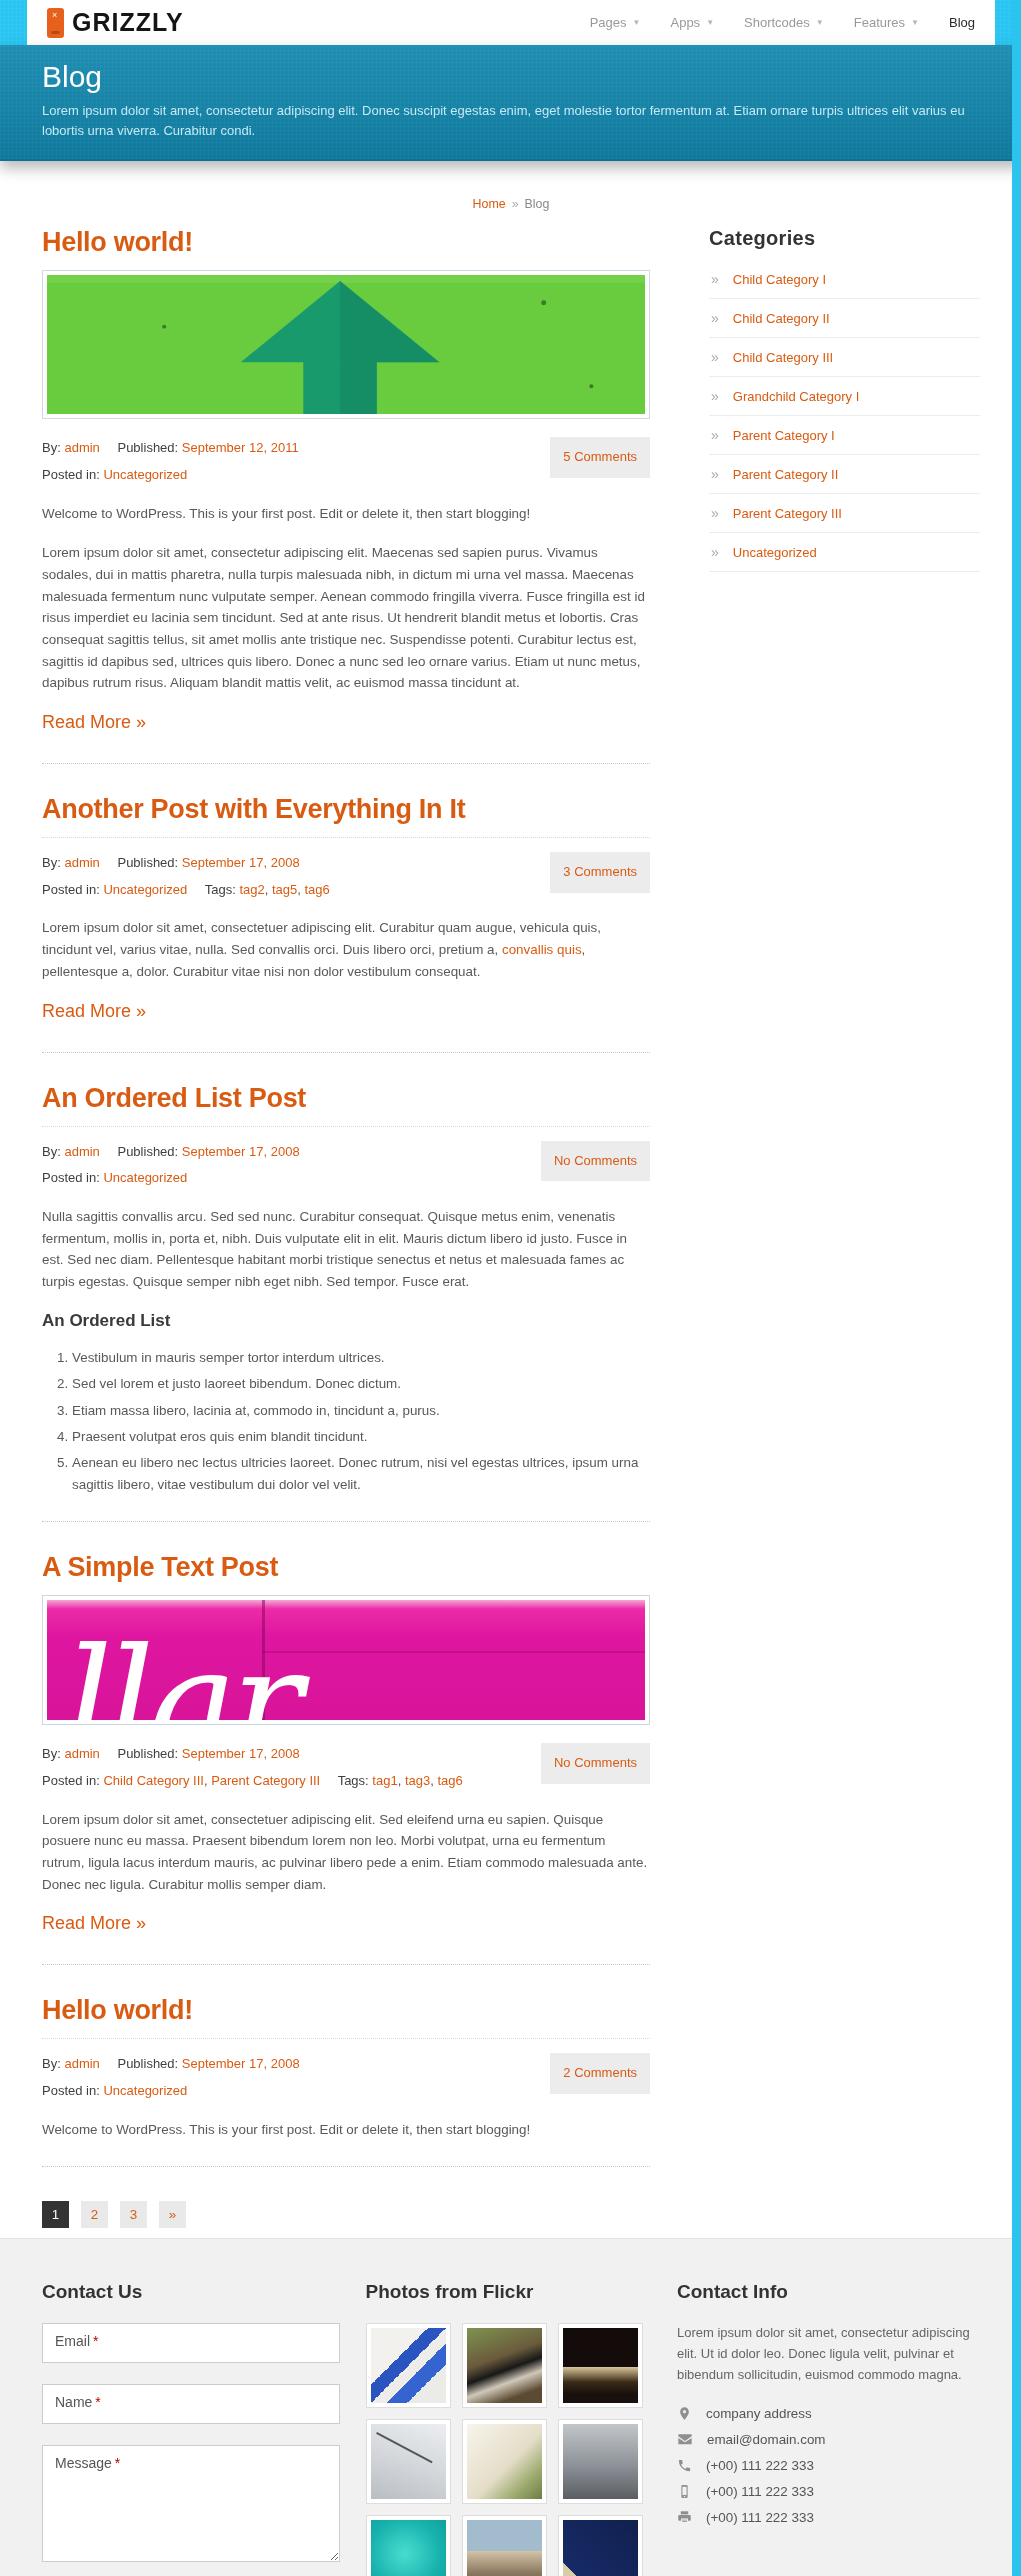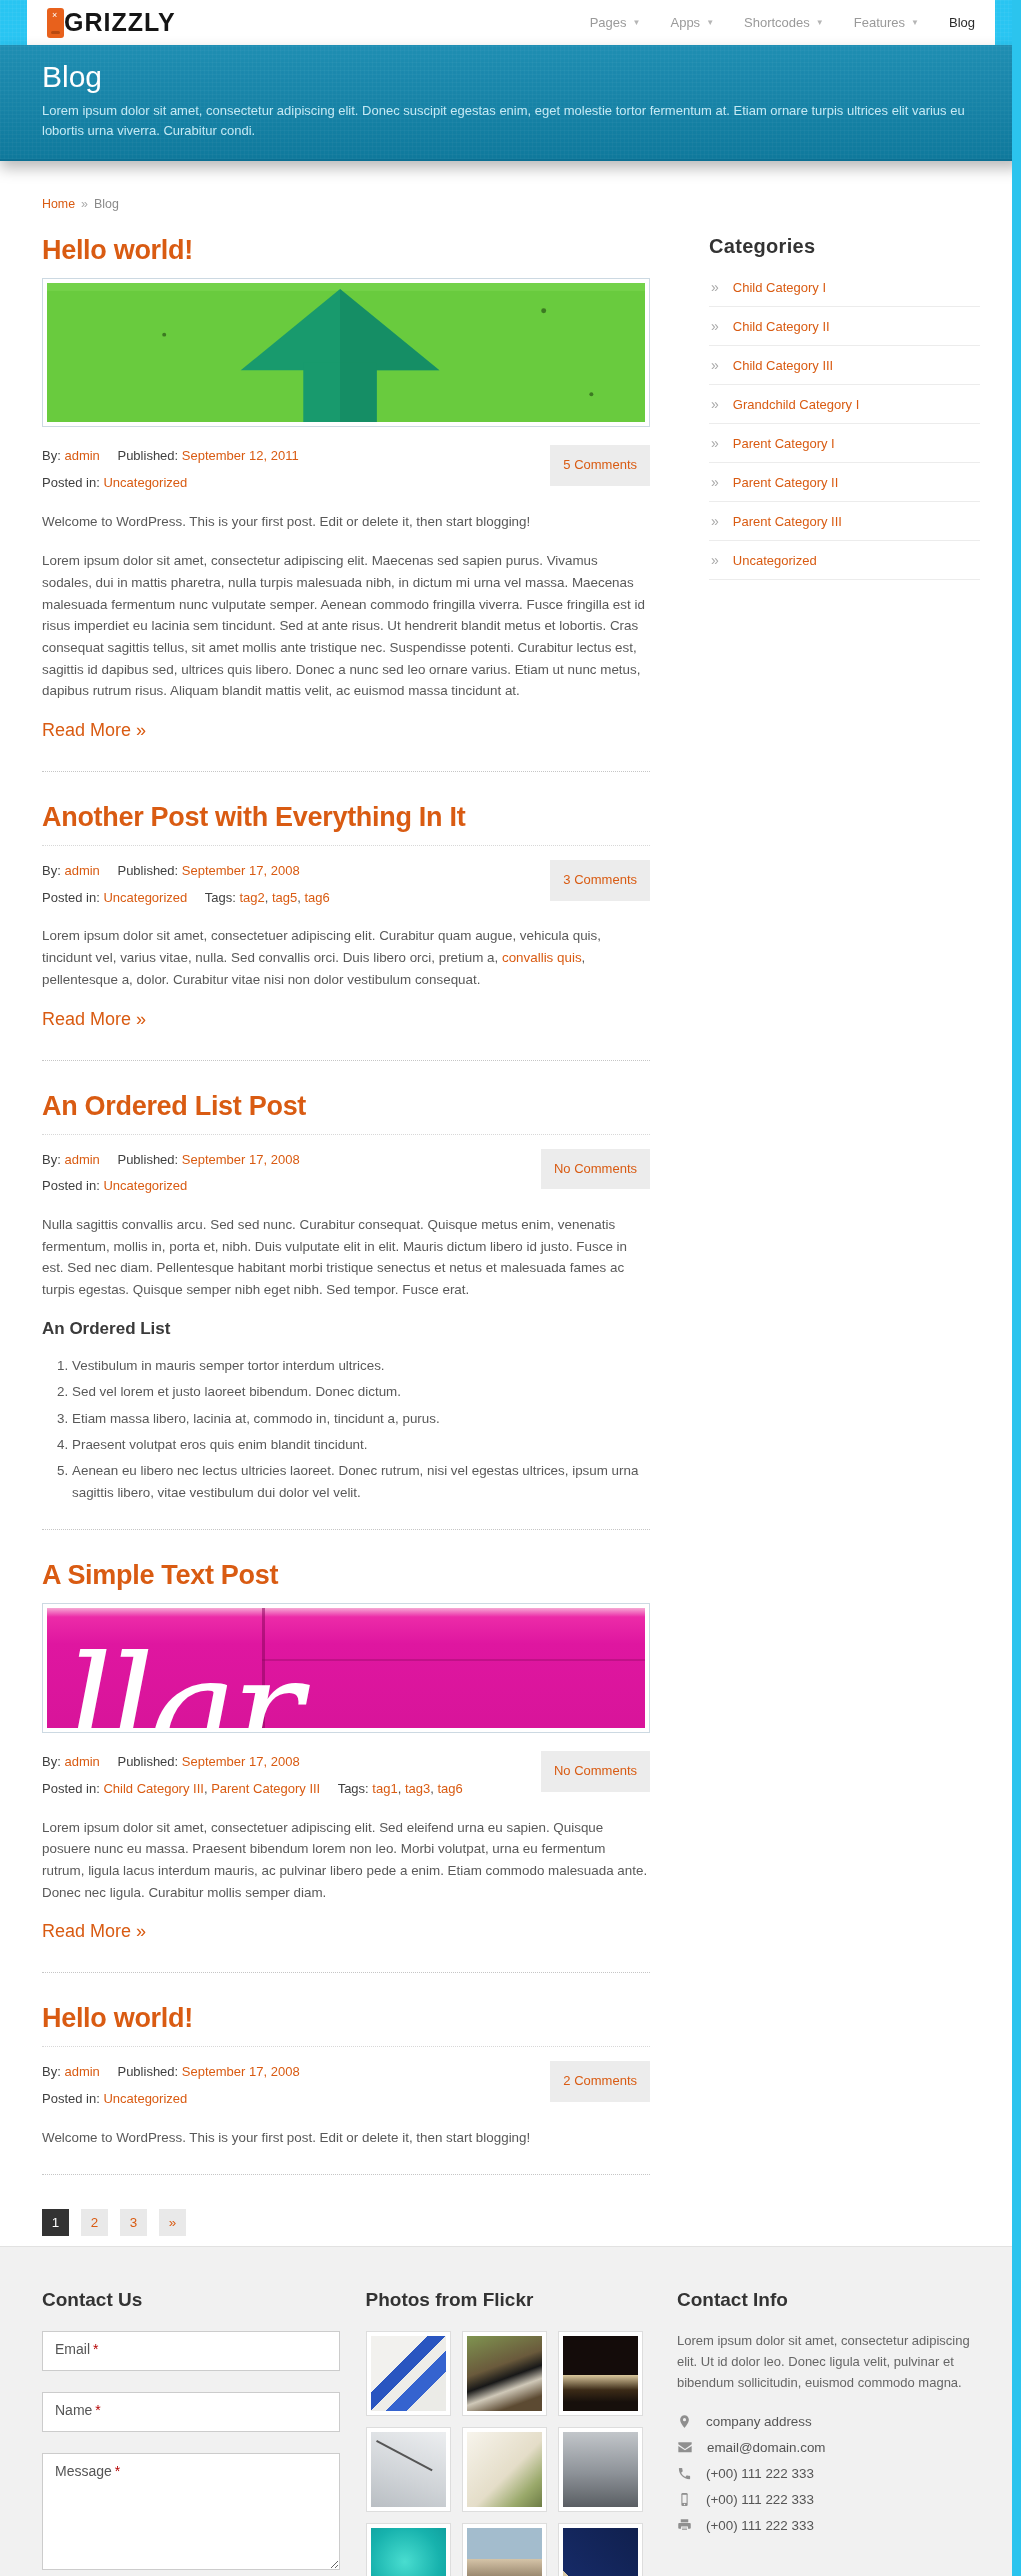--- a/index.html
+++ b/index.html
@@ -5,21 +5,21 @@
   * { margin:0; padding:0; box-sizing:border-box; }
   html,body { width:1022px; }
   body { font-family:"Liberation Sans","DejaVu Sans",sans-serif; background:#fff; position:relative; }
   .page { width:1022px; height:2576px; display:flex; flex-direction:column; overflow:hidden; position:relative; }
 
   
   .top-region { height:87px; background-color:#29c5f2;
     background-image: repeating-linear-gradient(0deg, rgba(255,255,255,.04) 0 1px, transparent 1px 4px),
                       repeating-linear-gradient(90deg, rgba(255,255,255,.04) 0 1px, transparent 1px 4px); }
   .header-box { width:968px; height:45px; margin:0 auto; background:#fff; display:flex; align-items:center; justify-content:space-between; padding:0 20px; }
-  .logo { display:flex; align-items:center; }
+  .logo { display:flex; align-items:center; gap:8px; }
   .logo-mark { width:17px; height:30px; background:#e8611c; border-radius:3px; position:relative; }
   .logo-mark::before { content:"×"; color:#fff; font-size:9px; position:absolute; top:2px; left:5px; }
   .logo-mark::after { content:""; position:absolute; bottom:4px; left:4px; width:9px; height:3px; background:#b84a12; border-radius:2px; }
   .logo-text { font-size:25px; font-weight:bold; color:#151515; letter-spacing:1px; }
   .nav { display:flex; align-items:flex-start; gap:30px; }
   .nav-item { font-size:13px; color:#9a9a9a; cursor:pointer; display:flex; align-items:center; gap:6px; }
   .nav-item.active { color:#2b2b2b; }
   .nav-arrow { font-size:8px; color:#b5b5b5; }
 
   
@@ -32,21 +32,21 @@
   .container { width:938px; margin:0 auto; }
   .hero-title { color:#fff; font-size:30px; font-weight:normal; margin-bottom:7px; }
   .hero-desc { color:#c4e9f4; font-size:13px; line-height:1.55; }
 
   
   .main { background:#fff; flex:1; padding-top:36px; position:relative; z-index:1; }
   .cols { display:flex; justify-content:space-between; align-items:flex-start; }
   .content { width:608px; }
   .sidebar { width:271px; }
 
-  .breadcrumb { font-size:12.4px; color:#8a8a8a; margin-bottom:24px; }
+  .breadcrumb { font-size:12.4px; color:#8a8a8a; margin-bottom:16px;text-align:center; }
   .breadcrumb .bc-sep { color:#aaa; margin:0 6px; }
   a.lnk, .lnk { color:#d95b12; text-decoration:none; cursor:pointer; }
 
   .post { margin-bottom:0; }
   .post-title { color:#d95b12; font-size:27px; font-weight:bold; letter-spacing:-0.3px; margin-bottom:12px; }
   .post-title.underlined { padding-bottom:12px; border-bottom:1px dotted #d8d8d8; }
   .post-img { border:1px solid #ccd9e2; background:#fff; padding:4px; margin-bottom:16px; }
   .post-img svg { display:block; }
   .meta { position:relative; font-size:13px; color:#3f3f3f; line-height:2.05; margin-bottom:14px; padding-right:119px; }
   .meta .grp { margin-right:14px; }

